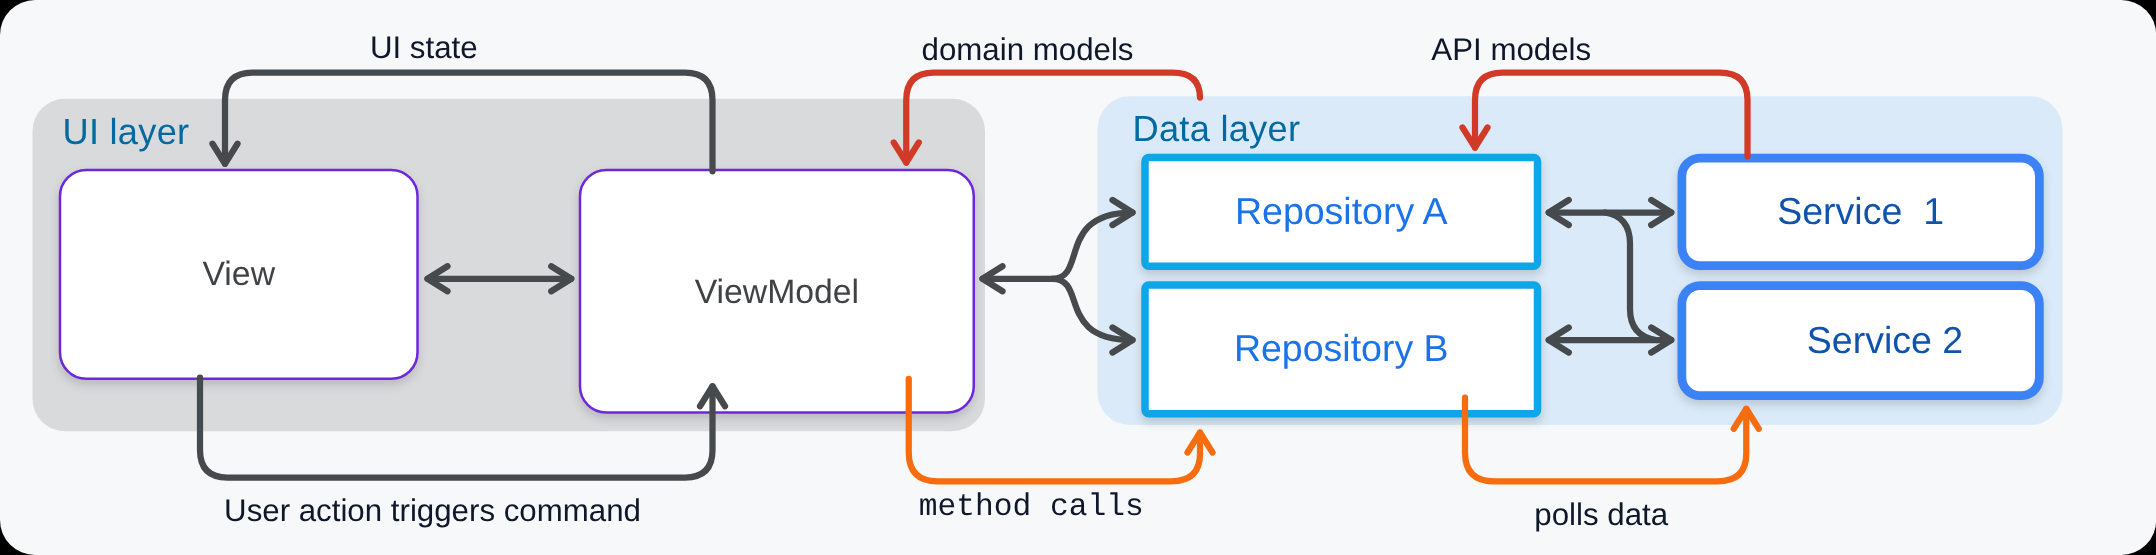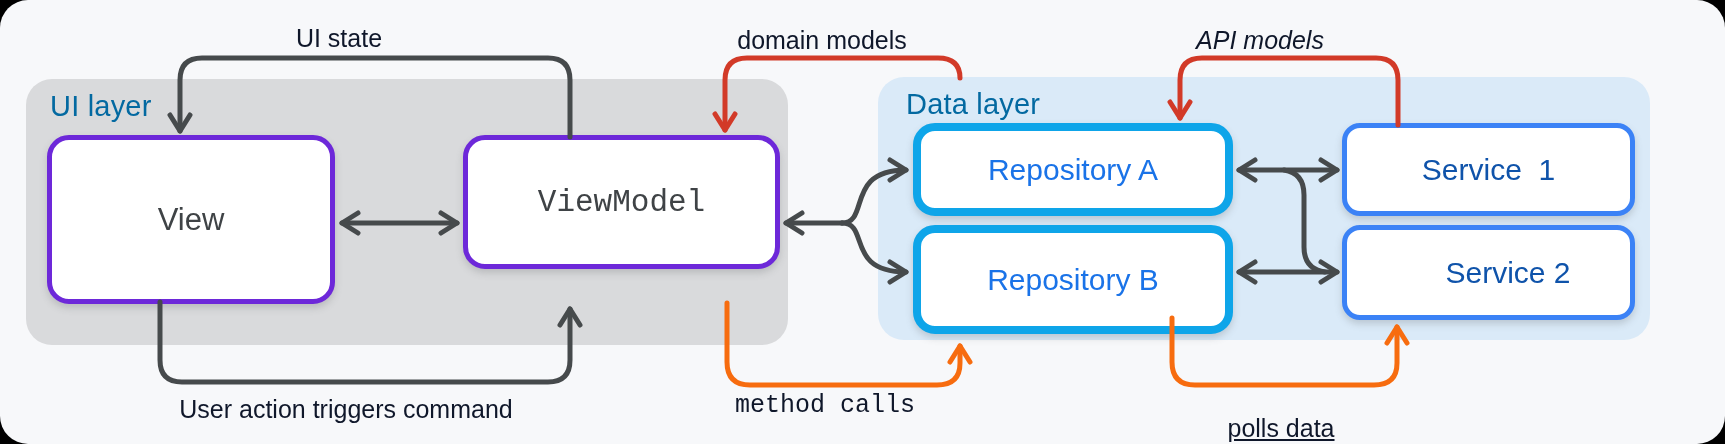--- a/index.html
+++ b/index.html
@@ -5,38 +5,38 @@
   html,body{margin:0;padding:0;background:#000;}
   body{font-family:"Liberation Sans", sans-serif;}
   .stage{position:relative;width:1725px;height:444px;background:#f7f8fa;border-radius:28px;overflow:hidden;}
   .layer{position:absolute;border-radius:26px;}
   .layer-ui{left:26px;top:79px;width:762px;height:266px;background:#d9dadc;}
   .layer-data{left:878px;top:77px;width:772px;height:263px;background:#daeaf8;}
   .layer-title{position:absolute;font-size:29px;color:#0369a1;letter-spacing:.2px;white-space:pre;}
   .layer-ui .layer-title{left:24px;top:11px;}
   .layer-data .layer-title{left:28px;top:11px;}
   .node{position:absolute;display:flex;align-items:center;justify-content:center;background:#fff;box-sizing:border-box;box-shadow:0 4px 7px rgba(95,99,104,.25);}
-  .node-dark{border:5px solid #6d28d9;border-radius:22px;color:#3f4346;font-size:31px;}
-  .node-repo{border:8px solid #0ea5e9;border-radius:22px;color:#1a73e8;font-size:30px;align-items:center;}
-  .node-svc{border:5px solid #3b82f6;border-radius:18px;color:#0f53aa;font-size:30px;}
+  .node-dark{border:2px solid #6d28d9;border-radius:22px;color:#3f4346;font-size:27px;}
+  .node-repo{border:6px solid #0ea5e9;border-radius:6px;color:#1a73e8;font-size:30px;align-items:center;}
+  .node-svc{border:7px solid #3b82f6;border-radius:18px;color:#0f53aa;font-size:30px;}
   .node span{white-space:pre;}
   .node-view{left:47px;top:135px;width:288px;height:169px;}
-  .node-viewmodel{left:463px;top:135px;width:317px;height:134px;font-family:Liberation Mono, monospace;}
+  .node-viewmodel{left:463px;top:135px;width:317px;height:196px;}
   .node-repo-a{left:913px;top:123px;width:320px;height:93px;}
   .node-repo-b{left:913px;top:225px;width:320px;height:109px;}
   .node-svc-1{left:1342px;top:123px;width:293px;height:93px;}
   .node-svc-2{left:1342px;top:225px;width:293px;height:95px;padding-left:39px;}
   svg.edges{position:absolute;left:0;top:0;pointer-events:none;}
   .edge-label{position:absolute;transform:translateX(-50%);font-size:25px;color:#0f172a;white-space:pre;}
   .lbl-ui-state{left:339px;top:24px;}
   .lbl-domain{left:822px;top:26px;}
-  .lbl-api{left:1260px;top:26px;font-style:italic;}
+  .lbl-api{left:1209px;top:26px;}
   .lbl-user-action{left:346px;top:395px;}
   .lbl-method{left:825px;top:391px;font-family:Liberation Mono, monospace;}
-  .lbl-polls{left:1281px;top:414px;text-decoration:underline;}
+  .lbl-polls{left:1281px;top:398px;}
 </style>
 </head>
 <body>
 
 <div class="stage">
 
   <div class="layer layer-ui">
     <div class="layer-title">UI layer</div>
   </div>
   <div class="layer layer-data">

